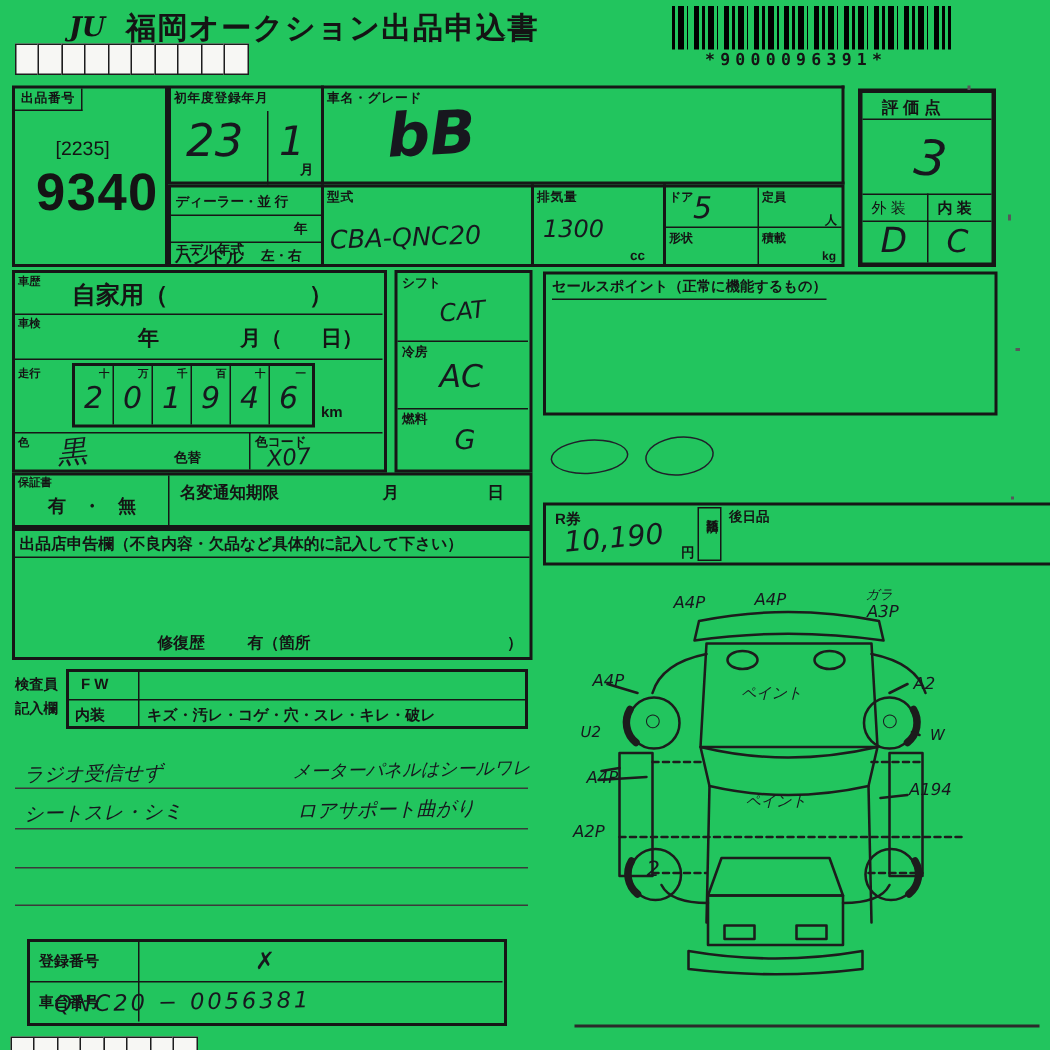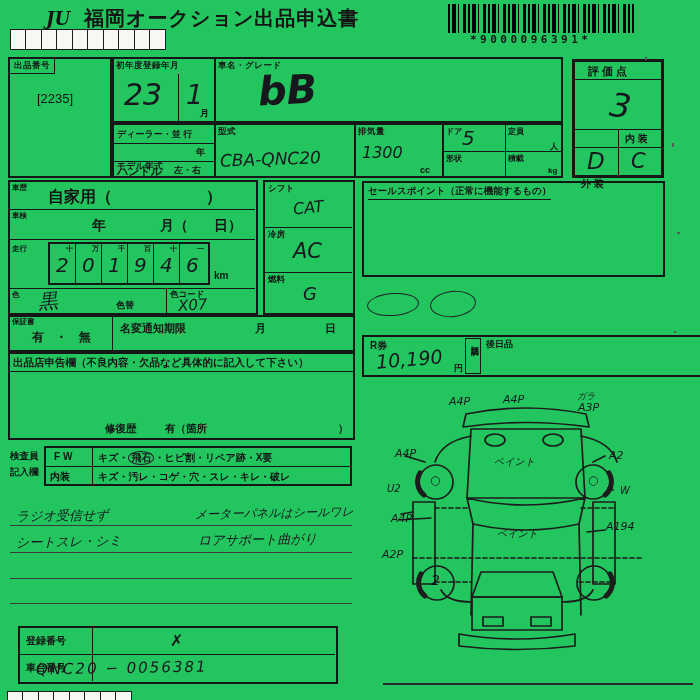--- a/index.html
+++ b/index.html
@@ -50,20 +50,21 @@
       <div class="topcell"></div>
       <div class="topcell"></div>
       <div class="topcell"></div>
       <div class="topcell"></div>
       <div class="topcell"></div>
   </div>
 
   <div class="bx" style="left:8px;top:57px;width:104px;height:121px;border-width:2.5px;">
     <span class="t lab" style="left:0;top:0;padding:1px 4px;border-right:1.5px solid #161616;border-bottom:1.5px solid #161616;">出品番号</span>
     <span class="t" style="left:27px;top:32px;font-size:13px;">[2235]</span>
+    <span class="t" style="left:14px;top:50px;font-size:35px;font-weight:bold;letter-spacing:1px;">9340</span>
   </div>
 
   <div class="bx" style="left:112px;top:57px;width:104px;height:66px;">
     <span class="t lab" style="left:2px;top:1px;">初年度登録年月</span>
     <span class="t hw" style="left:10px;top:18px;font-size:30px;">23</span>
     <div class="vline" style="left:64px;top:15px;height:49px;border-left-width:1.5px;"></div>
     <span class="t hw" style="left:72px;top:20px;font-size:27px;">1</span>
     <span class="t" style="left:86px;top:48px;font-size:9px;font-weight:bold;">月</span>
   </div>
 
@@ -104,21 +105,21 @@
     <span class="t" style="left:64px;top:28px;font-size:8px;font-weight:bold;">積載</span>
     <span class="t" style="left:104px;top:41px;font-size:8px;font-weight:bold;">kg</span>
   </div>
 
   <div class="bx" style="left:572px;top:59px;width:92px;height:119px;border-width:3px;">
     <span class="t" style="left:13px;top:2px;font-size:11px;font-weight:bold;">評 価 点</span>
     <div class="hline" style="left:0;top:17px;width:86px;border-top-width:1.5px;"></div>
     <span class="t hw" style="left:35px;top:24px;font-size:33px;transform:rotate(8deg);">3</span>
     <div class="hline" style="left:0;top:67px;width:86px;border-top-width:1.5px;"></div>
     <div class="vline" style="left:43px;top:67px;height:46px;border-left-width:1.5px;"></div>
-    <span class="t" style="left:6px;top:70px;font-size:10px;font-weight:bold;margin-top:45px;">外 装</span>
+    <span class="t" style="left:6px;top:70px;font-size:10px;font-weight:normal;">外 装</span>
     <span class="t" style="left:50px;top:70px;font-size:10px;font-weight:bold;">内 装</span>
     <div class="hline" style="left:0;top:85px;width:86px;"></div>
     <span class="t hw" style="left:12px;top:86px;font-size:23px;">D</span>
     <span class="t hw" style="left:56px;top:87px;font-size:21px;">C</span>
   </div>
 
   <div class="bx" style="left:8px;top:180px;width:250px;height:135px;border-width:2.5px;">
     <span class="t" style="left:2px;top:1px;font-size:7.5px;font-weight:bold;">車歴</span>
     <span class="t" style="left:38px;top:5px;font-size:16px;font-weight:bold;">自家用（</span>
     <span class="t" style="left:196px;top:5px;font-size:16px;font-weight:bold;">）</span>
@@ -212,23 +213,20 @@
     <span class="t" style="left:155px;top:68px;font-size:10.5px;font-weight:bold;">有（箇所</span>
     <span class="t" style="left:328px;top:68px;font-size:10.5px;font-weight:bold;">）</span>
   </div>
 
   <span class="t" style="left:10px;top:450px;font-size:9.5px;font-weight:bold;">検査員</span>
   <span class="t" style="left:10px;top:466px;font-size:9.5px;font-weight:bold;">記入欄</span>
   <div class="bx" style="left:44px;top:446px;width:308px;height:40px;">
     <div class="vline" style="left:46px;top:0;height:36px;"></div>
     <div class="hline" style="left:0;top:18px;width:304px;"></div>
     <span class="t" style="left:8px;top:3px;font-size:10px;font-weight:bold;">F W</span>
-    <span class="t" style="left:52px;top:3px;font-size:10px;font-weight:bold;">
-      <span>キズ・</span><span class="circled">飛石</span><span>・ヒビ割・リペア跡・X要</span>
-    </span>
     <span class="t" style="left:4px;top:22px;font-size:10px;font-weight:bold;">内装</span>
     <span class="t" style="left:52px;top:22px;font-size:10px;font-weight:bold;">キズ・汚レ・コゲ・穴・スレ・キレ・破レ</span>
   </div>
 
   <span class="t hw" style="left:16px;top:507px;font-size:13px;transform:rotate(-1deg);">ラジオ受信せず</span>
   <span class="t hw" style="left:195px;top:505px;font-size:12px;transform:rotate(-1deg);">メーターパネルはシールワレ</span>
   <span class="t hw" style="left:16px;top:533px;font-size:13px;transform:rotate(-1deg);">シートスレ・シミ</span>
   <span class="t hw" style="left:198px;top:531px;font-size:13px;transform:rotate(-1deg);">ロアサポート曲がり</span>
   <div class="noteline" style="top:525px;"></div>
   <div class="noteline" style="top:552px;"></div>

